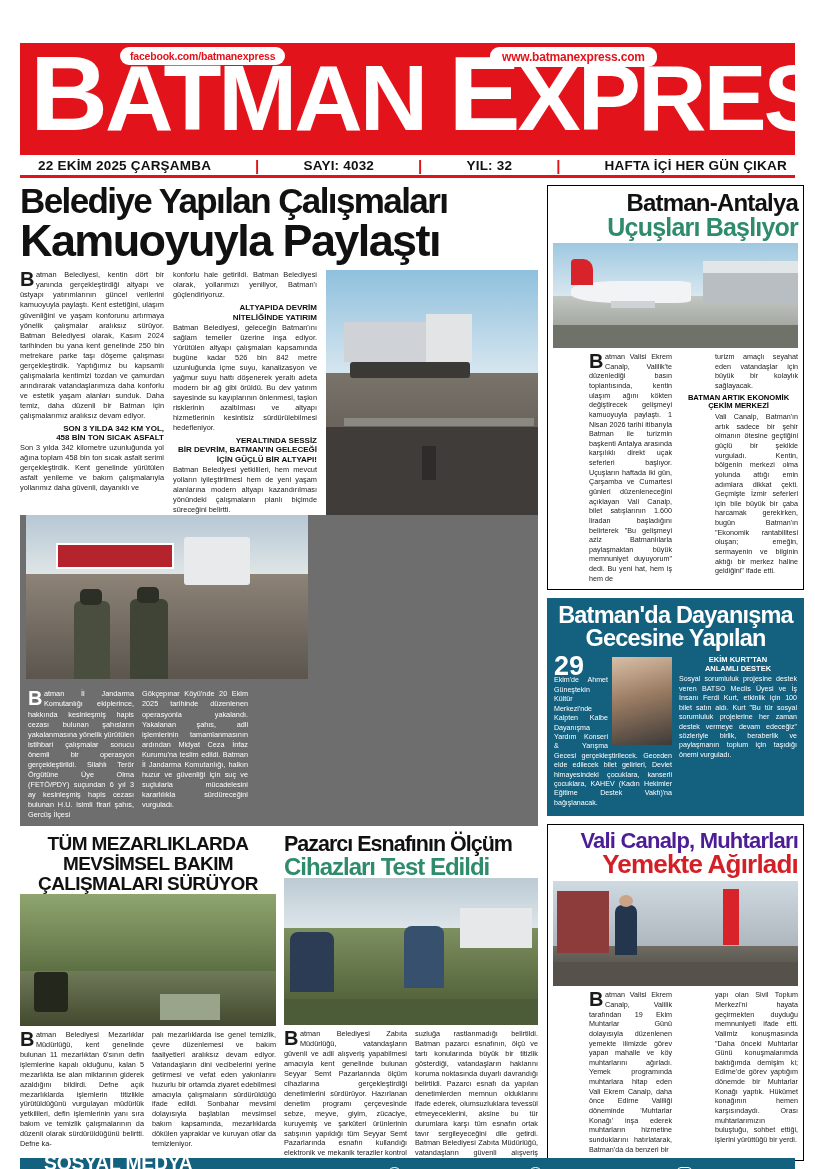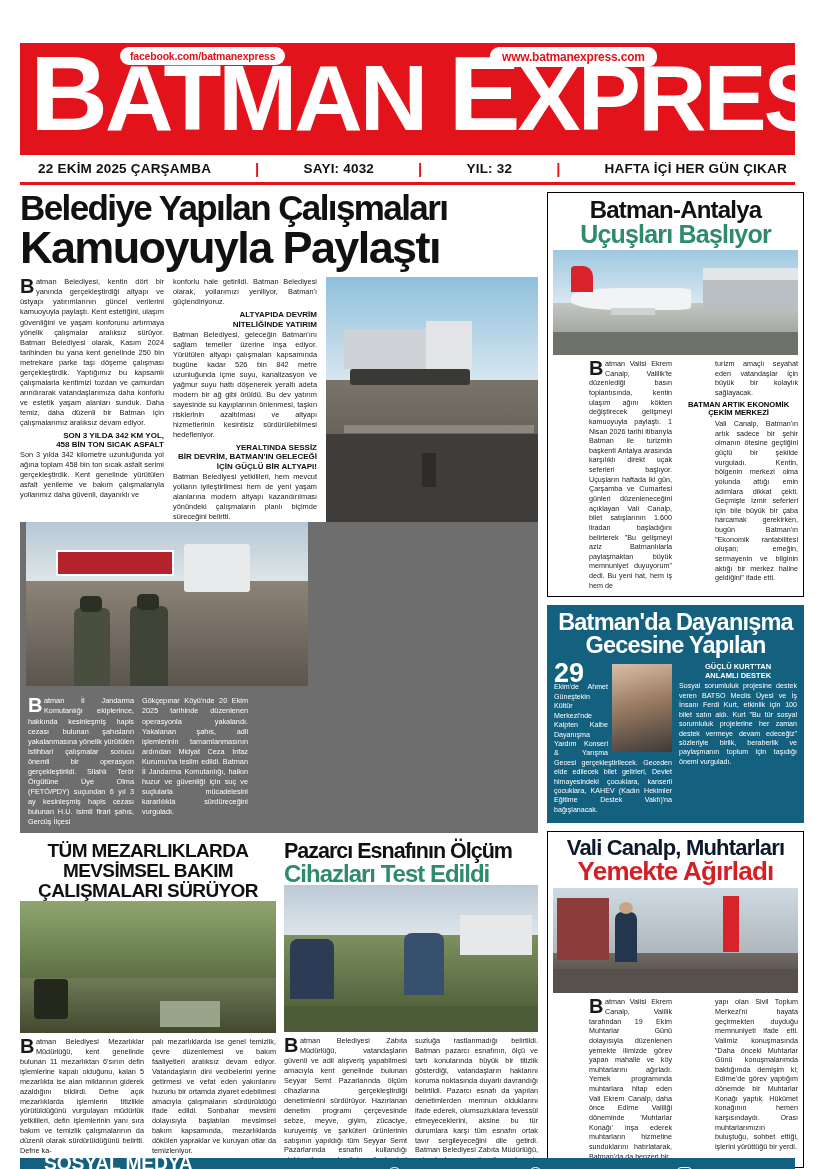--- a/index.html
+++ b/index.html
@@ -45,21 +45,21 @@
     letter-spacing: -0.2px;
     white-space: nowrap;
     z-index: 5;
   }
   .pill-fb { left: 100px; top: 4px; }
   .pill-web { left: 470px; top: 4px; font-size: 12px; padding: 3px 12px; }
 
   
   .datebar {
     position: relative;
-    height: 30px;
+    height: 23px;
     display: flex;
     align-items: center;
     justify-content: center;
     gap: 0px;
     border-bottom: 3px solid #e3131b;
     background: #fff;
   }
   .datebar span {
     font-weight: bold;
     font-size: 13.5px;
@@ -162,21 +162,21 @@
 
   .photo-generic { width: 100%; overflow:hidden; position: relative; }
   .ph-cemetery { height: 132px; background: linear-gradient(175deg,#9eb07f 0%, #7e8f63 30%, #5d6b46 60%, #3f4a30 100%); }
   .ph-bazaar { height: 147px; background: linear-gradient(170deg,#aebcc6 0%, #8fa07c 35%, #6f8257 60%, #53683e 100%); }
 
   .twocol { column-count: 2; column-gap: 8px; margin-top: 4px; }
   .twocol p { font-size: 7.3px; line-height: 1.36; text-align: justify; color: #1a1a1a; }
 
   
   .rbox { border: 1px solid #000; padding: 5px 5px 6px; margin-bottom: 8px; }
-  .rhead { font-weight: bold; letter-spacing: -0.8px; line-height: 0.98; text-align: center; }
+  .rhead { font-weight: bold; letter-spacing: -0.8px; line-height: 0.98; text-align: right; }
   .rhead .rl1 { display:block; font-size: 24px; color: #111; }
   .rhead .rl2 { display:block; font-size: 25px; color: #2e8b6b; }
   .r-photo {
     width: 100%; height: 105px; margin-top: 4px; position: relative; overflow: hidden;
     background: linear-gradient(#9fc6de 0%, #cfe0ea 45%, #b8b3a6 58%, #8d877a 100%);
   }
   .r-twocol { column-count: 2; column-gap: 7px; margin-top: 4px; }
   .r-twocol p { font-size: 7.2px; line-height: 1.34; text-align: justify; color: #1a1a1a; margin-left: 36px; }
   .r-sub { font-size: 7.6px; font-weight: bold; text-align: center; line-height: 1.15; margin: 3px 0 1px; }
 
@@ -191,21 +191,21 @@
     float: left; font-size: 27px; font-weight: bold; line-height: 20px;
     color: #fff; padding-right: 2px; margin-top: 1px;
   }
   .teal-sub { color: #fff; font-weight: bold; font-size: 7.5px; text-align: center; line-height: 1.2; margin-bottom: 2px; }
   .portrait {
     width: 60px; height: 88px; float: right; margin: 2px 0 2px 4px;
     background: linear-gradient(165deg,#d9bfa8 0%, #9b7c63 45%, #3d3a38 100%);
   }
 
   
-  .rhead-red .rl1 { color: #0f172a; font-size: 22px; }
+  .rhead-red .rl1 { color: #4c1d95; font-size: 22px; }
   .rhead-red .rl2 { color: #d41f26; font-size: 26px; }
   .r-photo-meal {
     background: linear-gradient(#cdd7df 0%, #b6bfc6 40%, #7d7a72 70%, #55524c 100%);
   }
 
   
   .footer {
     position: absolute;
     left: 20px; right: 20px; bottom: 21px;
     height: 33px;
@@ -401,21 +401,21 @@
           <span>Gecesine Yapılan</span>
         </div>
         <div class="teal-body">
           <div class="teal-l">
             <div class="portrait"></div>
             <span class="big29">29</span>
             <p>Ekim'de Ahmet Güneştekin Kültür Merkezi'nde Kalpten Kalbe Dayanışma Yardım Konseri &amp; Yarışma Gecesi gerçekleştirilecek. Geceden elde edilecek bilet gelirleri, Devlet himayesindeki çocuklara, kanserli çocuklara, KAHEV (Kadın Hekimler Eğitime Destek Vakfı)'na bağışlanacak.</p>
           </div>
           <div class="teal-r">
             <div class="teal-sub">
-              <span>GÜÇLÜ KURT'TAN</span><br>
+              <span>EKİM KURT'TAN</span><br>
               <span>ANLAMLI DESTEK</span>
             </div>
             <p>Sosyal sorumluluk projesine destek veren BATSO Meclis Üyesi ve İş İnsanı Ferdi Kurt, etkinlik için 100 bilet satın aldı. Kurt "Bu tür sosyal sorumluluk projelerine her zaman destek vermeye devam edeceğiz" sözleriyle birlik, beraberlik ve paylaşmanın toplum için taşıdığı önemi vurguladı.</p>
           </div>
         </div>
       </div>
 
       <div class="rbox">
         <div class="rhead rhead-red">
           <span class="rl1">Vali Canalp, Muhtarları</span>

